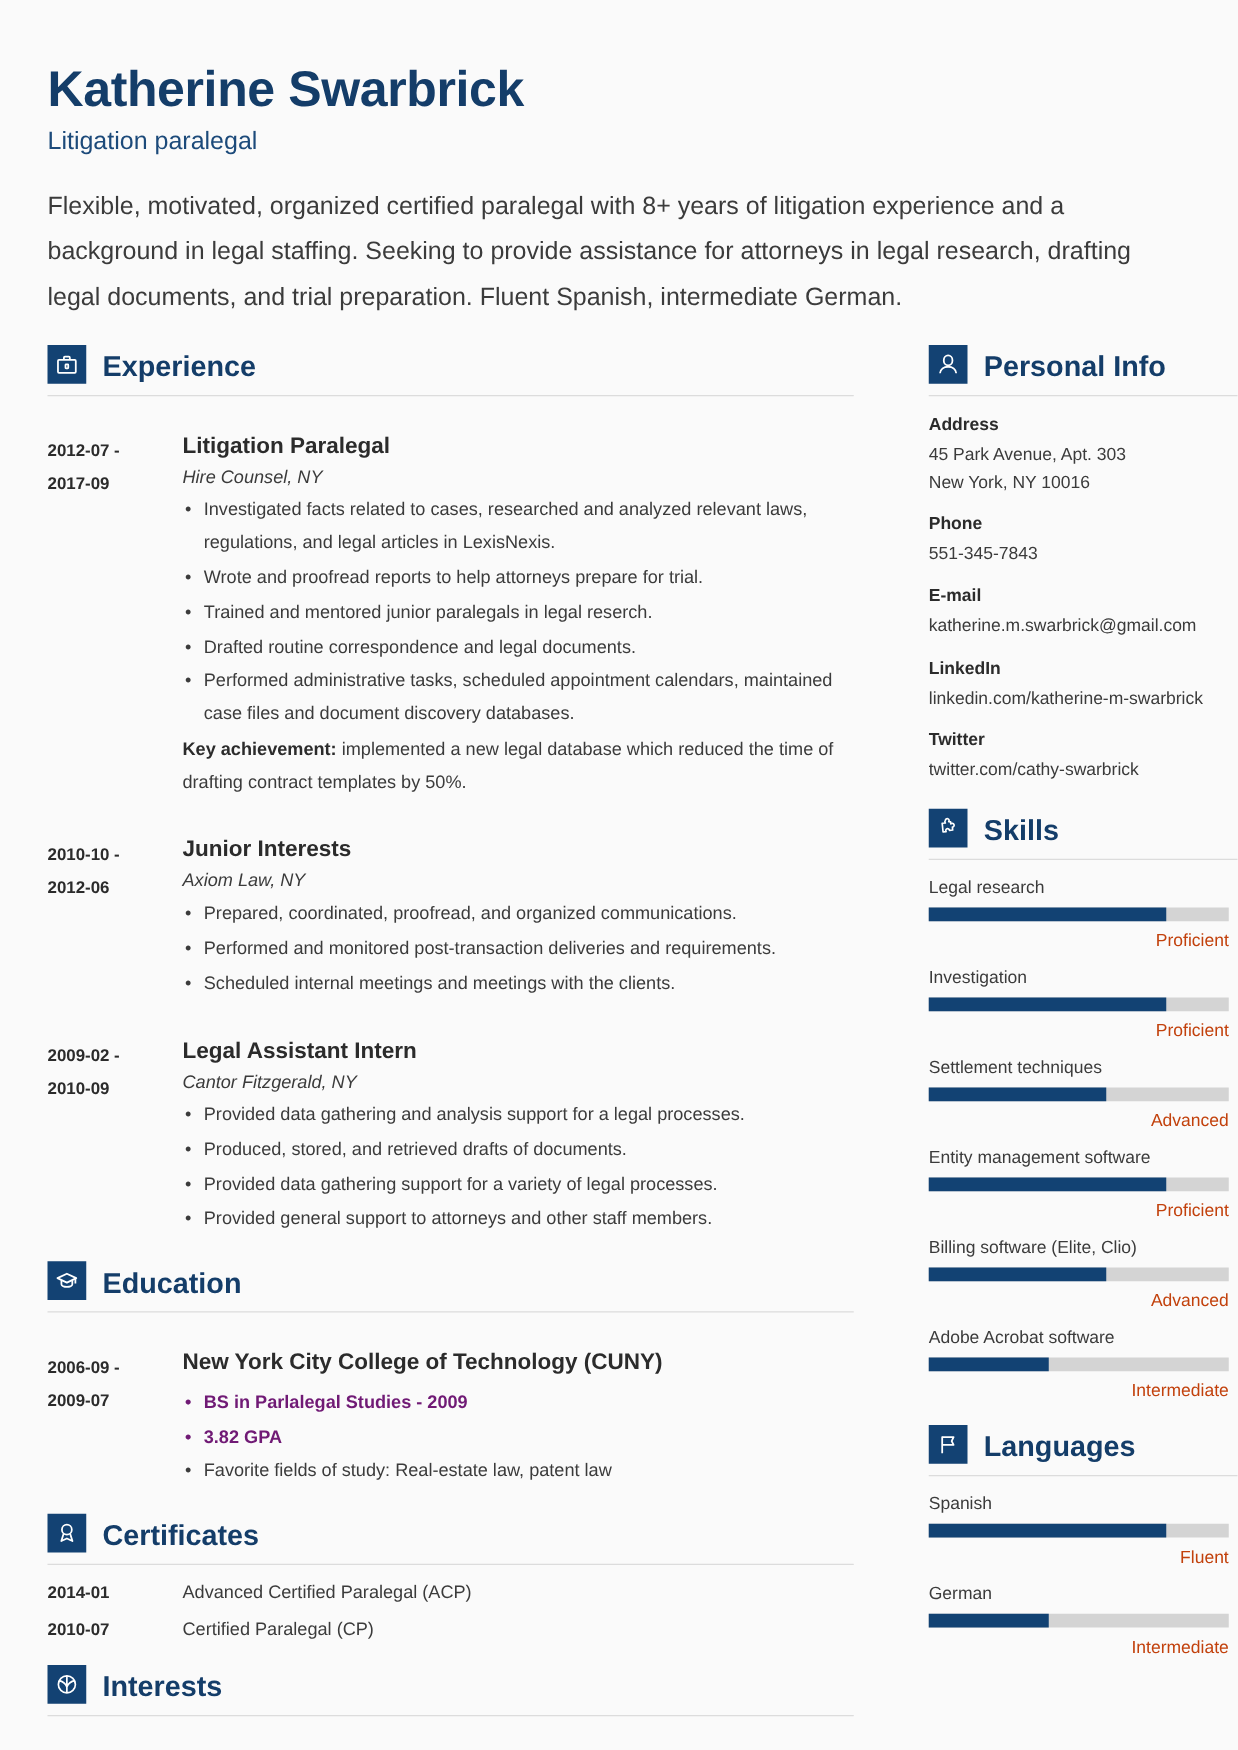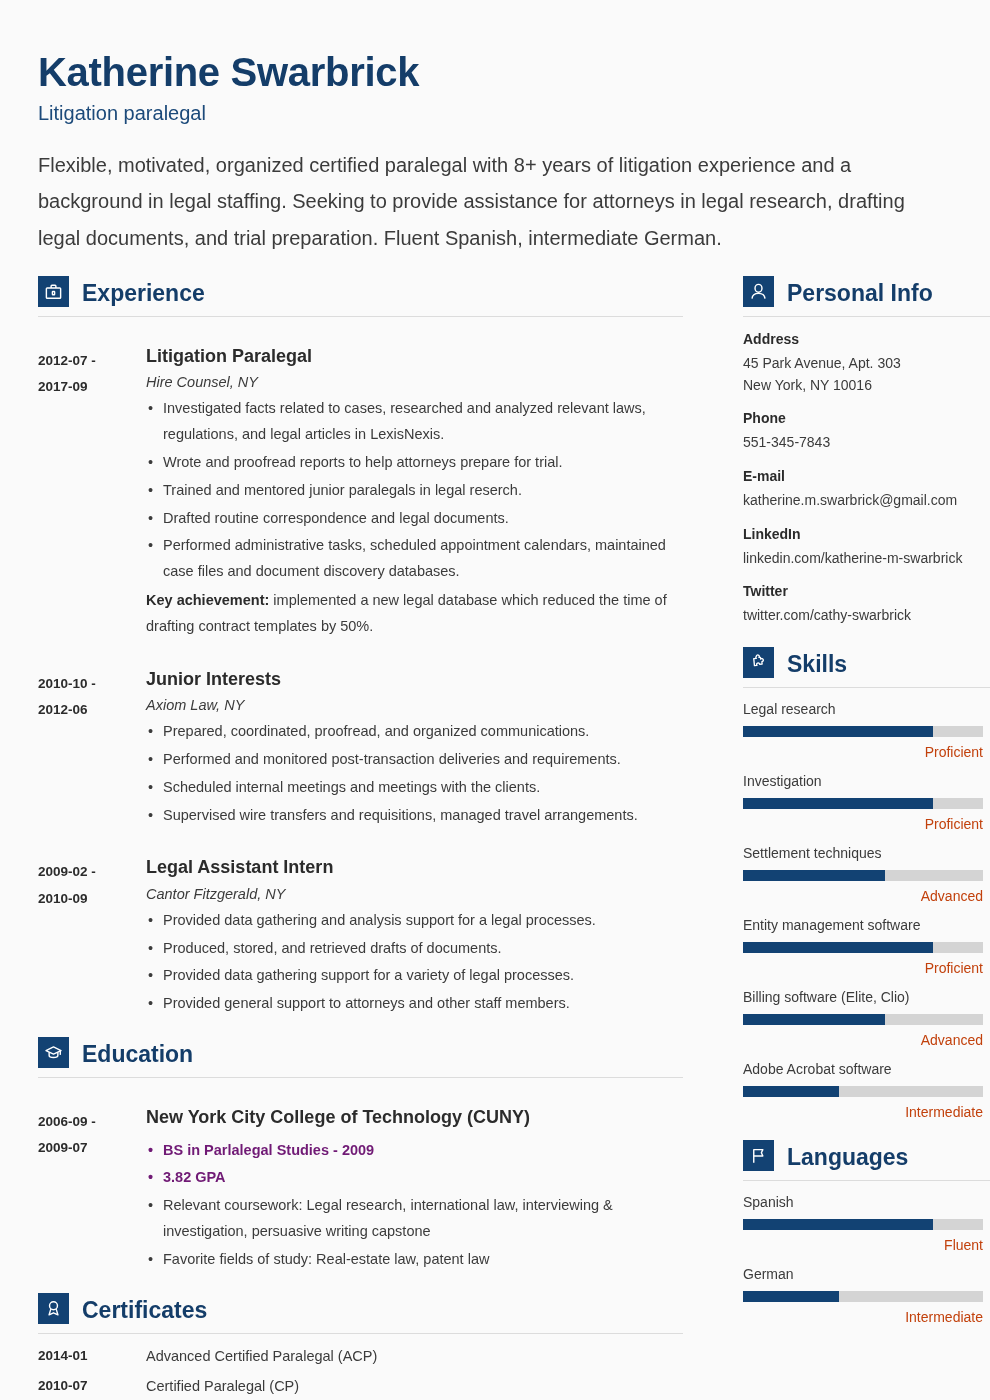--- a/index.html
+++ b/index.html
@@ -221,21 +221,20 @@
                 <div>2010-10 -</div>
                 <div>2012-06</div>
               </div>
               <div class="entry-body">
                 <div class="entry-title">Junior Interests</div>
                 <div class="entry-org">Axiom Law, NY</div>
                 <ul class="bullets">
                   <li>Prepared, coordinated, proofread, and organized communications.</li>
                   <li>Performed and monitored post-transaction deliveries and requirements.</li>
                   <li>Scheduled internal meetings and meetings with the clients.</li>
-                  <li>Supervised wire transfers and requisitions, managed travel arrangements.</li>
                 </ul>
               </div>
             </div>
             <div class="entry">
               <div class="entry-dates">
                 <div>2009-02 -</div>
                 <div>2010-09</div>
               </div>
               <div class="entry-body">
                 <div class="entry-title">Legal Assistant Intern</div>
@@ -268,21 +267,20 @@
             <div class="entry">
               <div class="entry-dates">
                 <div>2006-09 -</div>
                 <div>2009-07</div>
               </div>
               <div class="entry-body">
                 <div class="entry-title">New York City College of Technology (CUNY)</div>
                 <ul class="bullets" style="margin-top: 9px;">
                   <li class="strong">BS in Parlalegal Studies - 2009</li>
                   <li class="strong">3.82 GPA</li>
-                  <li>Relevant coursework: Legal research, international law, interviewing &amp; investigation, persuasive writing capstone</li>
                   <li>Favorite fields of study: Real-estate law, patent law</li>
                 </ul>
               </div>
             </div>
           </div>
       </div>
 
       <div class="section sec-gap">
         <div class="section-head">
           <span class="sec-icon">

